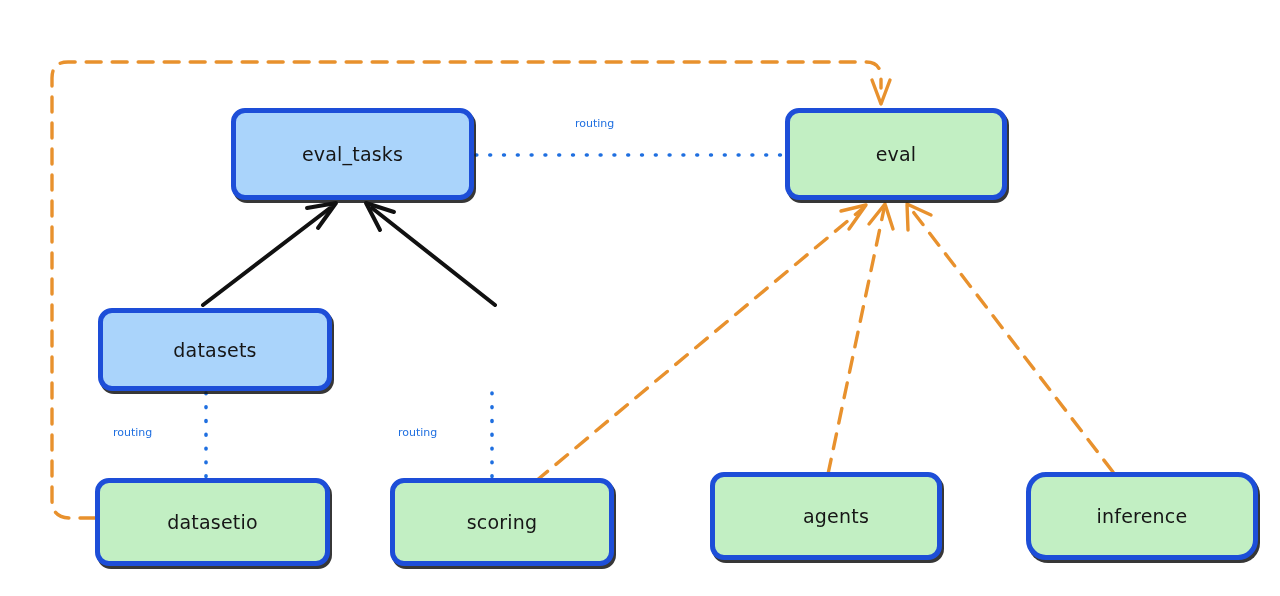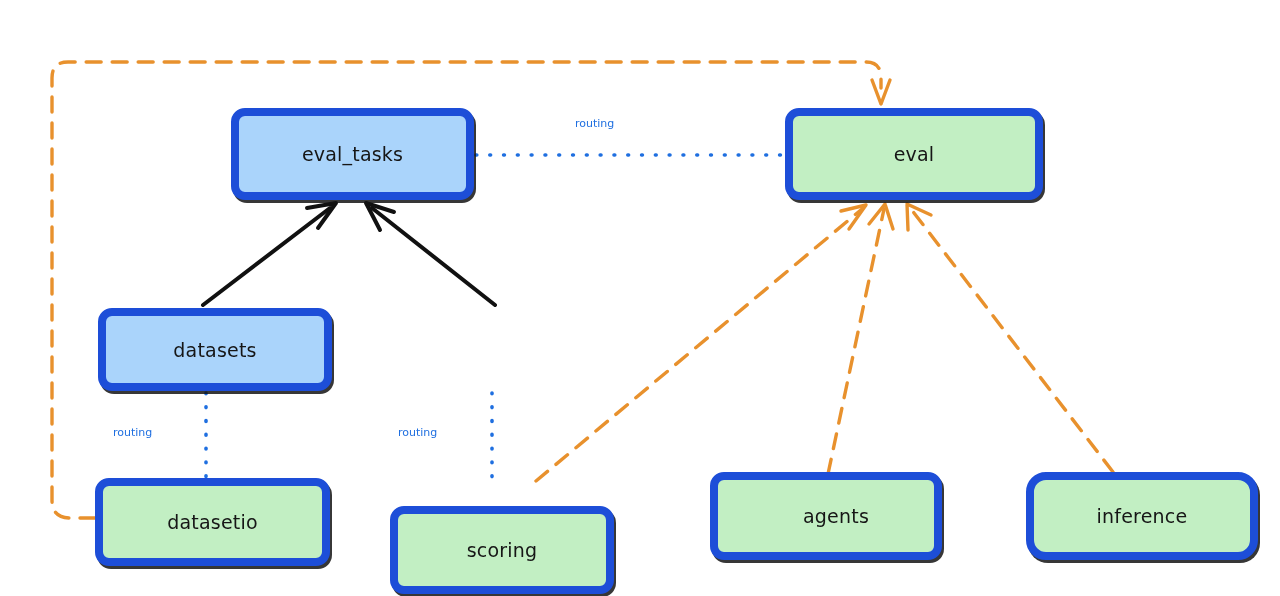--- a/index.html
+++ b/index.html
@@ -20,21 +20,21 @@
   #edge-layer {
     position: absolute;
     left: 0;
     top: 0;
     width: 1280px;
     height: 596px;
   }
   .node {
     position: absolute;
     box-sizing: border-box;
-    border: 8px solid #1d4ed8;
+    border: 5px solid #1d4ed8;
     border-radius: 14px;
     display: flex;
     align-items: center;
     justify-content: center;
     font-family: "DejaVu Sans", sans-serif;
     font-size: 19px;
     color: #161616;
     letter-spacing: 0.2px;
     box-shadow: 2px 3px 0 rgba(20,20,20,0.85);
   }
@@ -99,34 +99,34 @@
 
     <g>
       <path d="M 492 393 L 492 477" fill="none" stroke="#1f6fe0" stroke-width="3.6" stroke-dasharray="0.8 13" stroke-linecap="round"></path>
     </g>
   </svg>
 
   <div class="node blue" style="left:231px; top:108px; width:243px; height:92px;">
     <span class="node-label">eval_tasks</span>
   </div>
 
-  <div class="node green" style="left:785px; top:108px; width:258px; height:92px;">
+  <div class="node green" style="left:785px; top:108px; width:222px; height:92px;">
     <span class="node-label">eval</span>
   </div>
 
   <div class="node blue" style="left:98px; top:308px; width:234px; height:83px;align-items:center;">
     <span class="node-label">datasets</span>
   </div>
 
 
   <div class="node green" style="left:95px; top:478px; width:235px; height:88px;">
     <span class="node-label">datasetio</span>
   </div>
 
-  <div class="node green" style="left:390px; top:506px; width:224px; height:88px;">
+  <div class="node green" style="left:390px; top:478px; width:224px; height:88px;">
     <span class="node-label">scoring</span>
   </div>
 
   <div class="node green" style="left:710px; top:472px; width:232px; height:88px;padding-left:20px;">
     <span class="node-label">agents</span>
   </div>
 
   <div class="node green" style="left:1026px; top:472px; width:232px; height:88px;border-radius:20px;">
     <span class="node-label">inference</span>
   </div>

